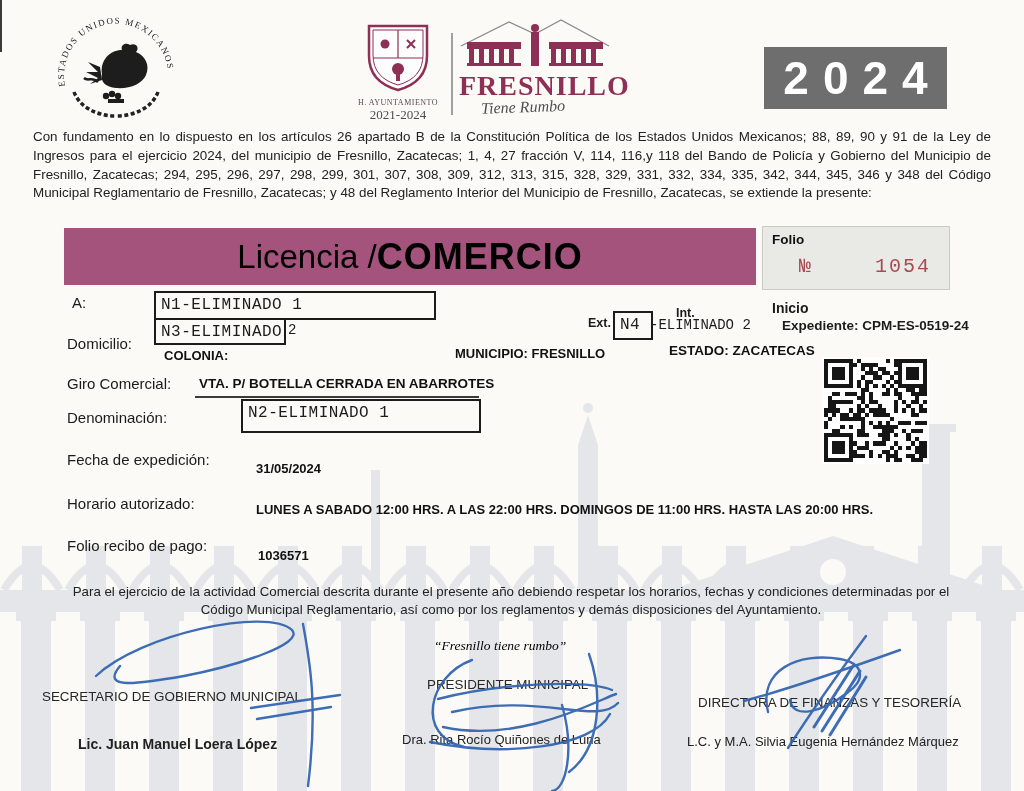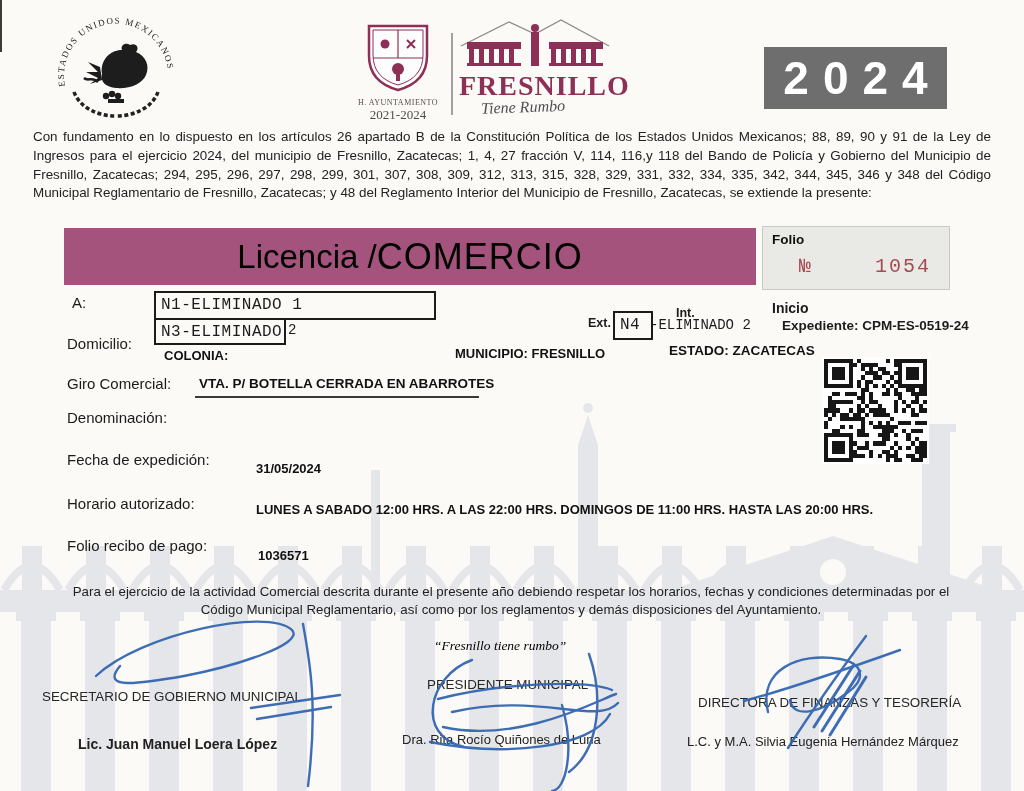--- a/index.html
+++ b/index.html
@@ -25,21 +25,21 @@
   #fres-tag{font-size:16px;font-style:italic;color:#4f4f4f;margin:-5px 0 0 22px;transform:rotate(-2deg);}
   #year-box{left:764px;top:47px;width:183px;height:62px;background:#6e6e6e;
             display:flex;align-items:center;justify-content:center;}
   #year-box span{color:#fff;font-size:46px;font-weight:bold;letter-spacing:14px;padding-left:14px;}
   
   #legal{left:33px;top:128px;width:958px;font-size:13.4px;line-height:18.8px;text-align:justify;color:#222;}
   
   #banner{left:64px;top:228px;width:692px;height:57px;background:#a3537c;
           display:flex;align-items:center;justify-content:center;color:#000000;}
   #banner .t1{font-size:33px;}
-  #banner .t2{font-size:36px;font-weight:normal;letter-spacing:1px;}
+  #banner .t2{font-size:36px;font-weight:bold;letter-spacing:1px;}
   #folio-box{left:762px;top:226px;width:186px;height:62px;background:#e9e9e6;border:1px solid #c9c9c5;}
   #folio-label{position:absolute;left:9px;top:5px;font-size:13.5px;font-weight:bold;color:#111;}
   #folio-no{position:absolute;left:36px;top:28px;font-size:20px;color:#a84a52;}
   #folio-num{position:absolute;left:112px;top:28px;font-size:20px;color:#a84a52;letter-spacing:2px;}
   
   .vbox{border:2px solid #1b1b1b;background:transparent;}
   .boxtxt{font-size:16px;letter-spacing:.5px;padding:3px 0 0 5px;}
   .lbl{font-size:15px;color:#1a1a1a;}
   .val-b{font-weight:bold;font-size:13px;color:#111;}
   
@@ -237,20 +237,23 @@
     <div class="abs lbl" style="left:67px;top:335px;">Domicilio:</div>
     <div class="abs val-b" style="left:164px;top:348px;">COLONIA:</div>
     <div class="abs val-b" style="left:455px;top:346px;">MUNICIPIO: FRESNILLO</div>
     <div class="abs val-b" style="left:669px;top:343px;font-size:13.5px;">ESTADO: ZACATECAS</div>
 
     <div class="abs lbl" style="left:67px;top:375px;">Giro Comercial:</div>
     <div class="abs val-b nowrap" style="left:199px;top:376px;font-size:13.5px;">VTA. P/ BOTELLA CERRADA EN ABARROTES</div>
     <div class="abs" style="left:195px;top:396px;width:284px;height:2px;background:#3a3a3a;"></div>
 
     <div class="abs lbl" style="left:67px;top:409px;">Denominación:</div>
+    <div class="abs vbox" style="left:241px;top:399px;width:236px;height:30px;">
+      <div class="mono boxtxt">N2-ELIMINADO 1</div>
+    </div>
 
     <div class="abs lbl" style="left:67px;top:451px;">Fecha de expedición:</div>
     <div class="abs val-b" style="left:256px;top:461px;">31/05/2024</div>
 
     <div class="abs lbl" style="left:67px;top:495px;">Horario autorizado:</div>
     <div class="abs val-b nowrap" style="left:256px;top:502px;">LUNES A SABADO 12:00 HRS. A LAS 22:00 HRS. DOMINGOS DE 11:00 HRS. HASTA LAS 20:00 HRS.</div>
 
     <div class="abs lbl" style="left:67px;top:537px;">Folio recibo de pago:</div>
     <div class="abs val-b" style="left:258px;top:548px;">1036571</div>
 

